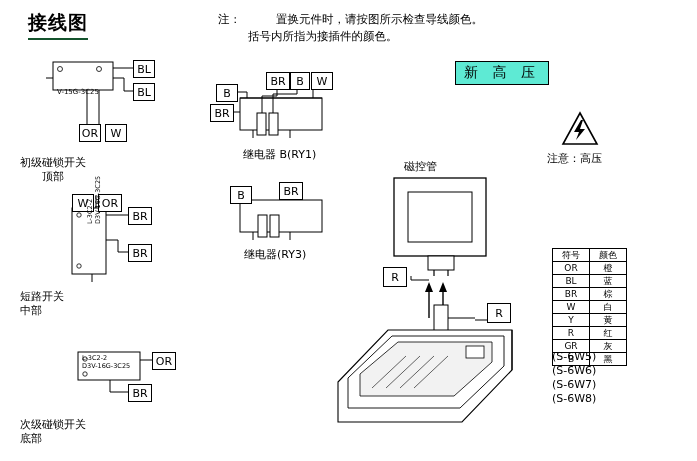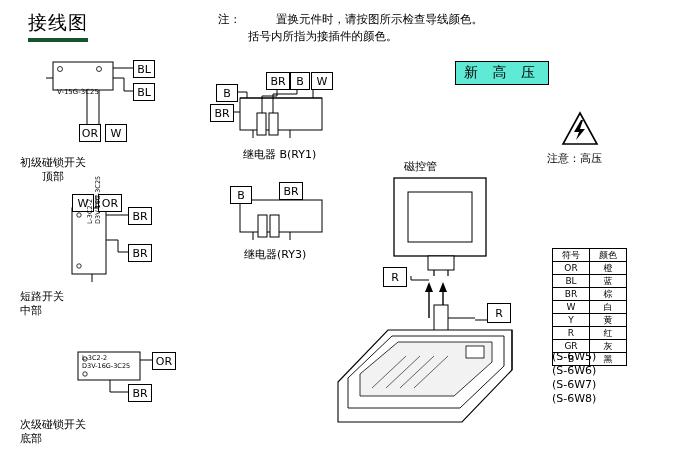--- a/index.html
+++ b/index.html
@@ -7,22 +7,22 @@
     width:697px;height:461px;
     background:#ffffff;
     font-family:"DejaVu Sans","Liberation Sans",sans-serif;
     font-size:11px;
     color:#000000;
     position:relative;
     overflow:hidden;
   }
   .abs{position:absolute;}
   .ttl{
-    font-size:19px;font-weight:normal;letter-spacing:1px;
-    border-bottom:4px solid #14532d;padding-bottom:2px;
+    font-size:19px;font-weight:bold;letter-spacing:1px;
+    border-bottom:2px solid #14532d;padding-bottom:2px;
   }
   .note{font-size:11.5px;line-height:17px;white-space:pre-line;}
   .lbl{font-size:11px;line-height:14px;white-space:pre-line;}
   .box{
     border:1px solid #000;background:#fff;
     display:flex;align-items:center;justify-content:center;
     font-size:11px;line-height:1;
   }
   .hv{
     border:1.5px solid #000;background:#5eead4;

